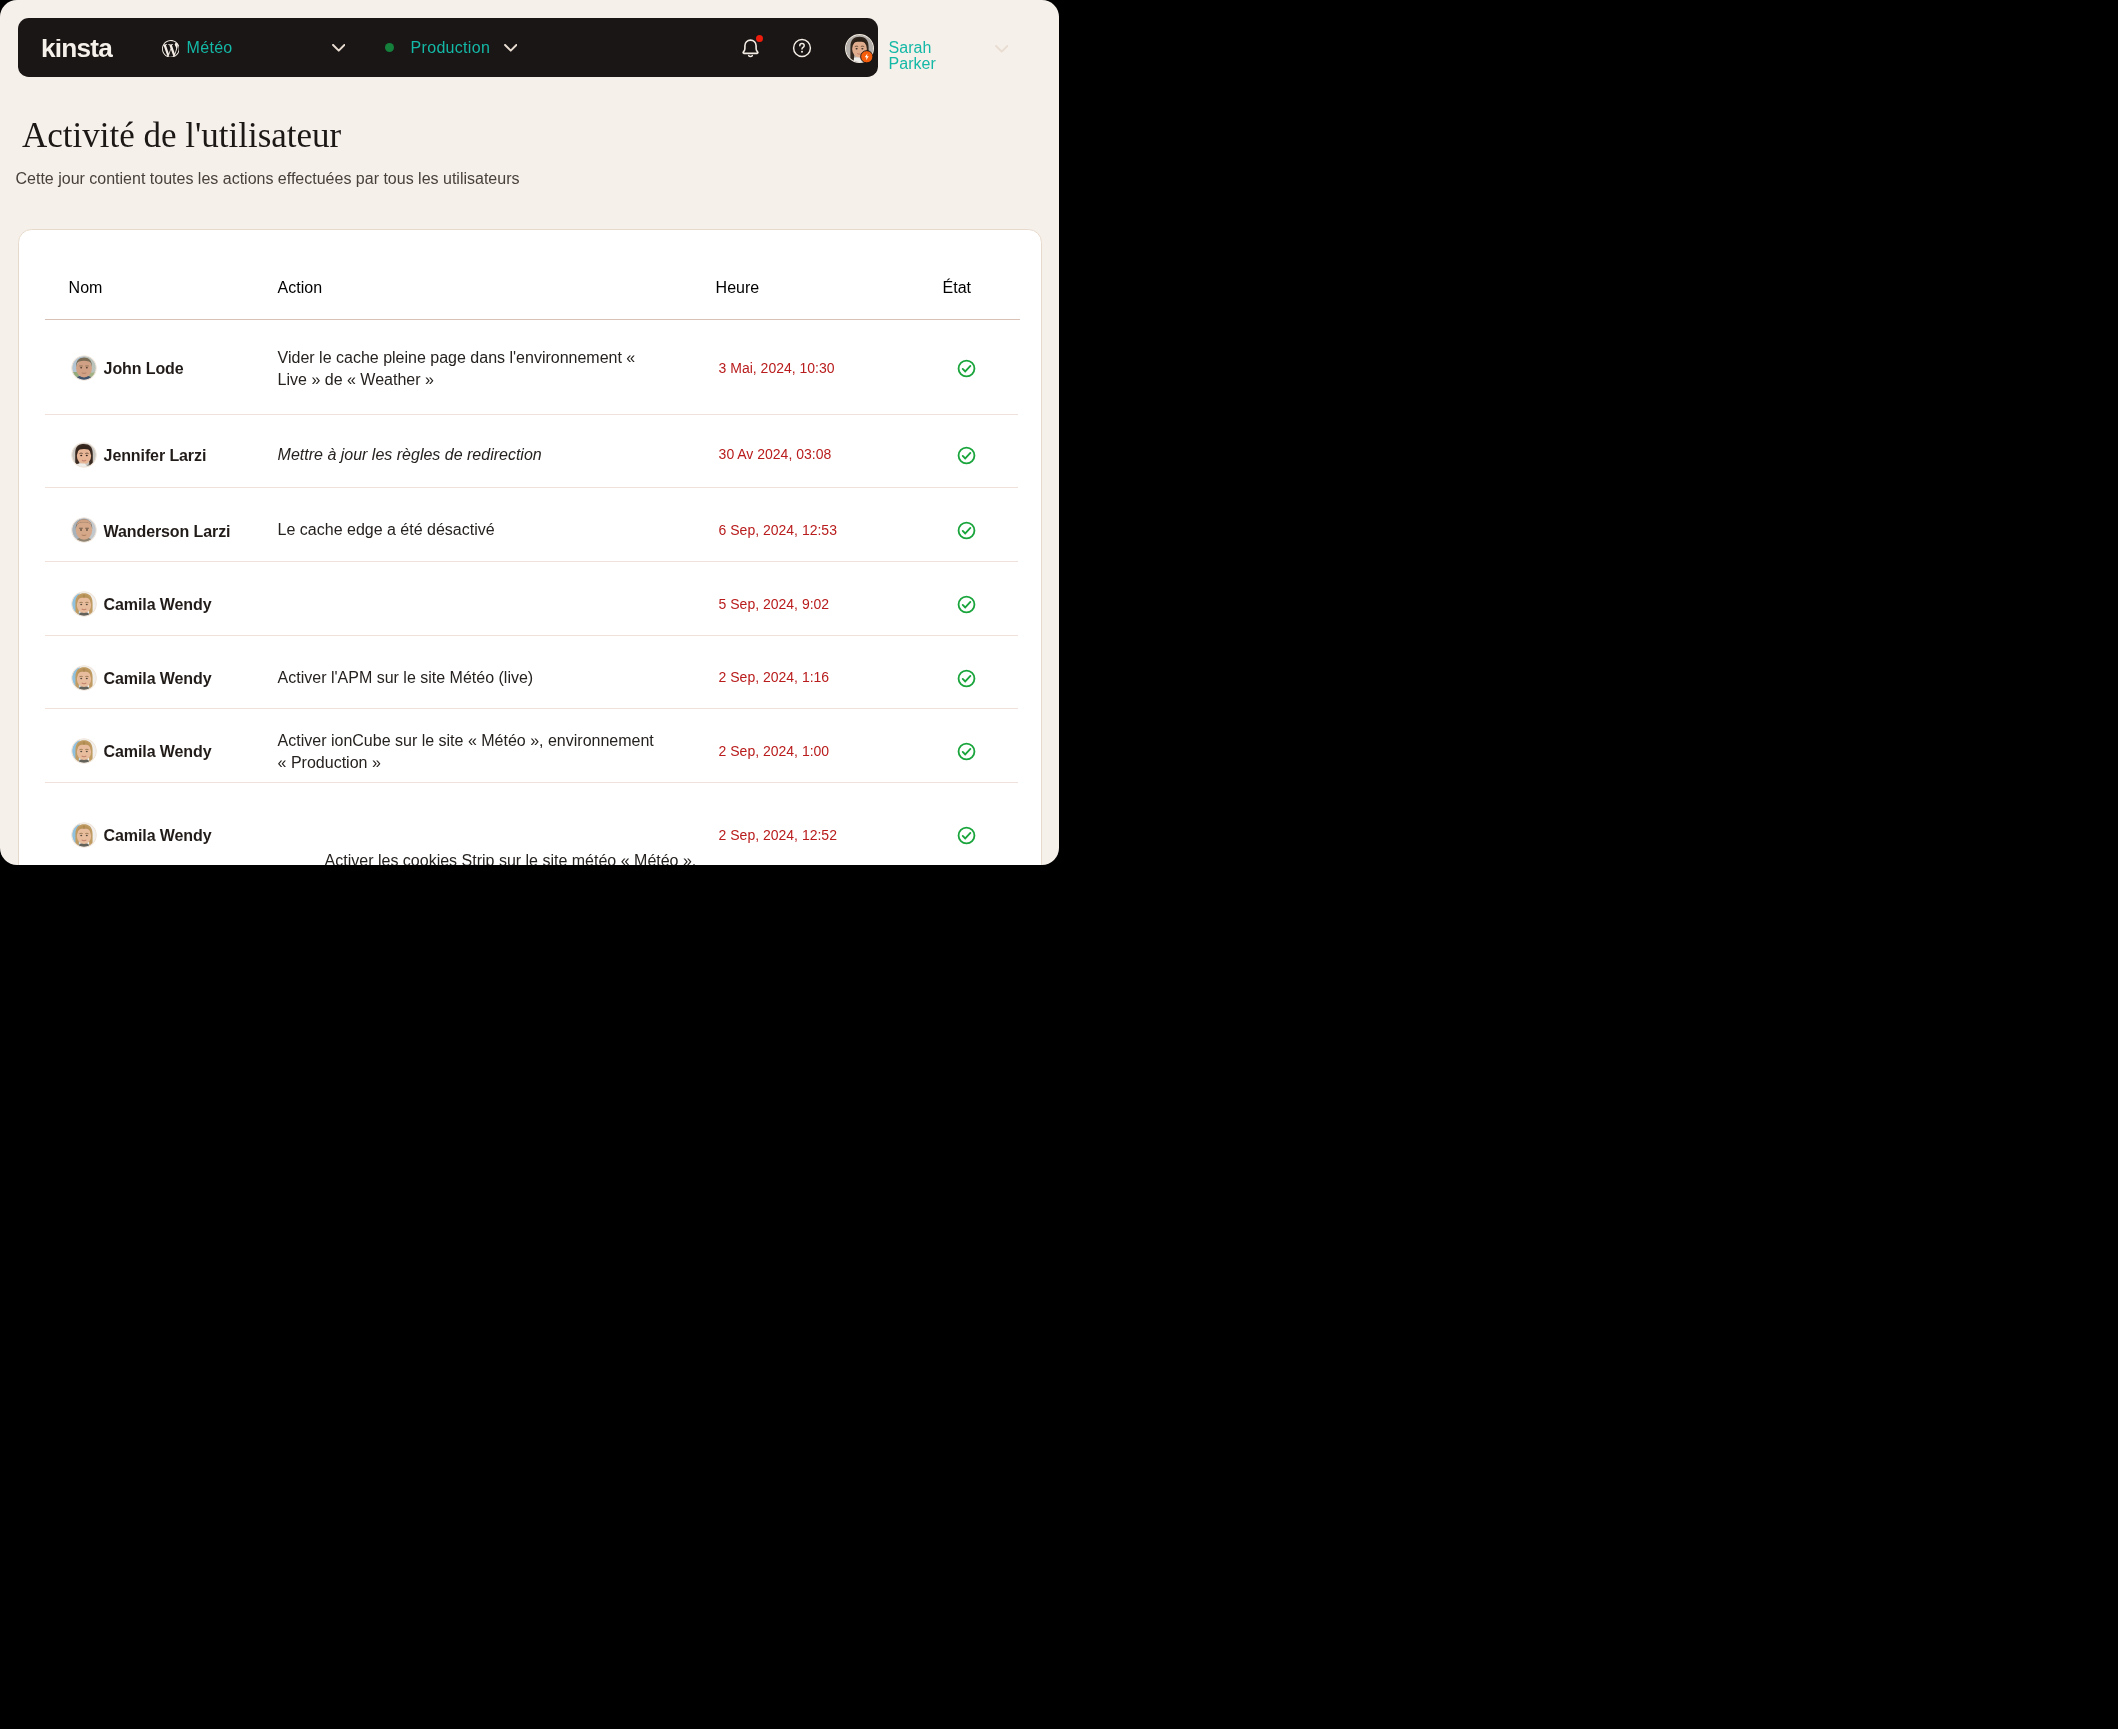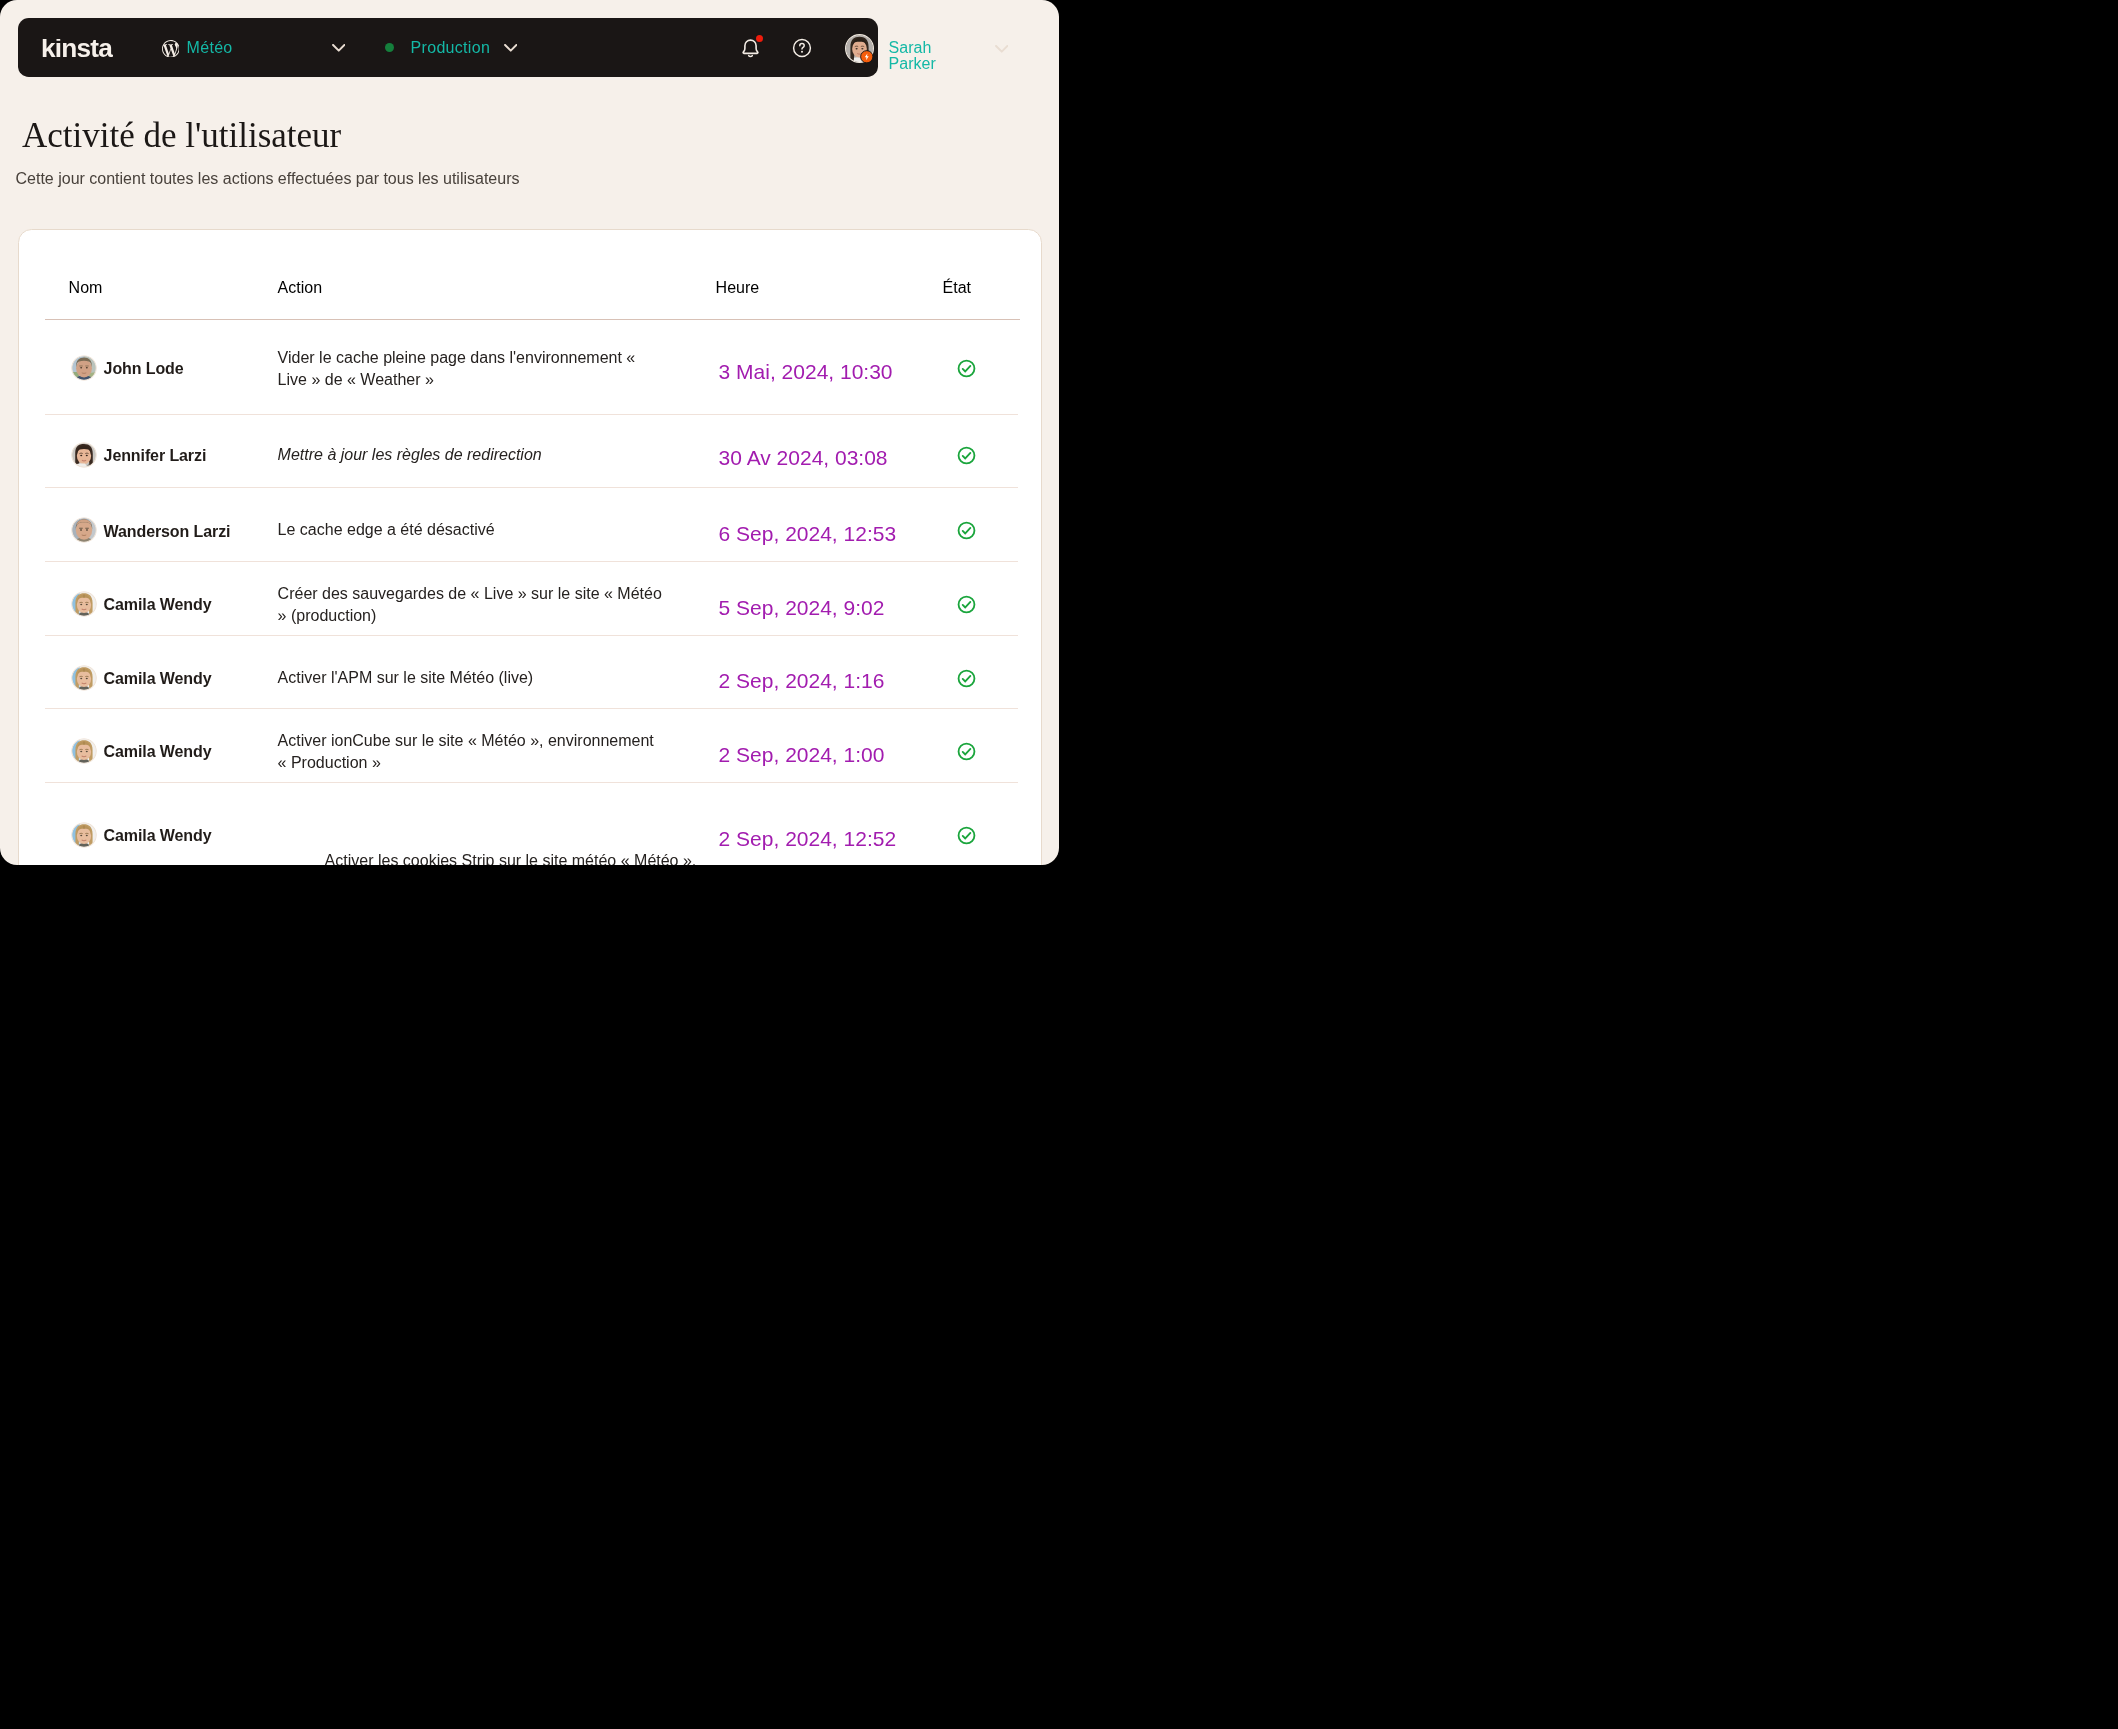--- a/index.html
+++ b/index.html
@@ -15,21 +15,21 @@
         font-size:35px; font-weight:400; color:#1c1816; }
   #sub { position:absolute; left:15.5px; top:171px; font-size:16px; line-height:16px; color:#48413b; }
   #card { position:absolute; left:17.6px; top:229px; width:1024px; height:743px;
           background:#fff; border:1px solid #e7dacc; border-radius:13.5px; }
   .hlabel { position:absolute; font-size:16px; color:#000000; }
   .hline { position:absolute; left:26px; width:975px; height:1px; background:#d8c1b6; }
   .rline { position:absolute; left:26px; width:973px; height:1px; background:#f0e2da; }
   .avatar { position:absolute; left:52px; border-radius:50%; }
   .name { position:absolute; left:85px; font-size:16px; letter-spacing:-0.1px; font-weight:700; color:#211c19; }
   .action { position:absolute; left:259px; font-size:16px; line-height:21.6px; color:#262220; }
-  .date { position:absolute; left:700px; font-size:21px; color:#a21caf; }
+  .date { position:absolute; left:700px; font-size:14px; color:#b91c1c; }
   .check { position:absolute; left:938px; }
 </style>
 </head>
 <body>
 <div id="sheet">
   <div id="nav">
     <svg class="nvi" style="left:23.6px; top:21.6px;" width="74" height="21.6" viewBox="0 0 110 32">
       <text x="0" y="26" font-family="Liberation Sans" font-size="39" font-weight="700" letter-spacing="-1.2" fill="#f6f0ea">kinsta</text>
     </svg>
     <svg class="nvi" style="left:144px; top:22px;" width="17.6" height="17.6" viewBox="0 0 24 24" fill="#f3ece4">
@@ -124,21 +124,20 @@
     <div class="action" style="top:289px;">Le cache edge a été désactivé</div>
     <div class="date" style="top:292px;">6 Sep, 2024, 12:53</div>
     <svg class="check" style="top:291px;" width="19" height="19" viewBox="0 0 28 28">
         <use href="#chk"></use>
       </svg>
 
     <svg class="avatar" style="top:361px;" width="26" height="26" viewBox="0 0 40 40">
         <use href="#av-cam"></use>
       </svg>
     <div class="name" style="top:366px;">Camila Wendy</div>
-    <div class="action" style="top:353px;">Créer des sauvegardes de « Live » sur le site « Météo<br>» (production)</div>
     <div class="date" style="top:366px;">5 Sep, 2024, 9:02</div>
     <svg class="check" style="top:365px;" width="19" height="19" viewBox="0 0 28 28">
         <use href="#chk"></use>
       </svg>
 
     <svg class="avatar" style="top:435px;" width="26" height="26" viewBox="0 0 40 40">
         <use href="#av-cam"></use>
       </svg>
     <div class="name" style="top:440px;">Camila Wendy</div>
     <div class="action" style="top:437px;">Activer l'APM sur le site Météo (live)</div>

